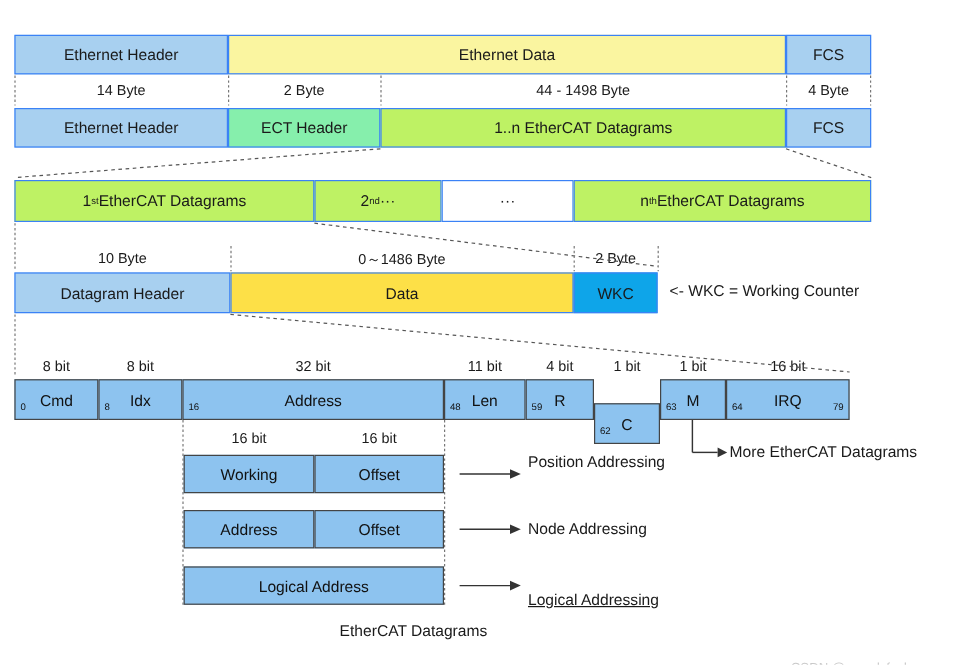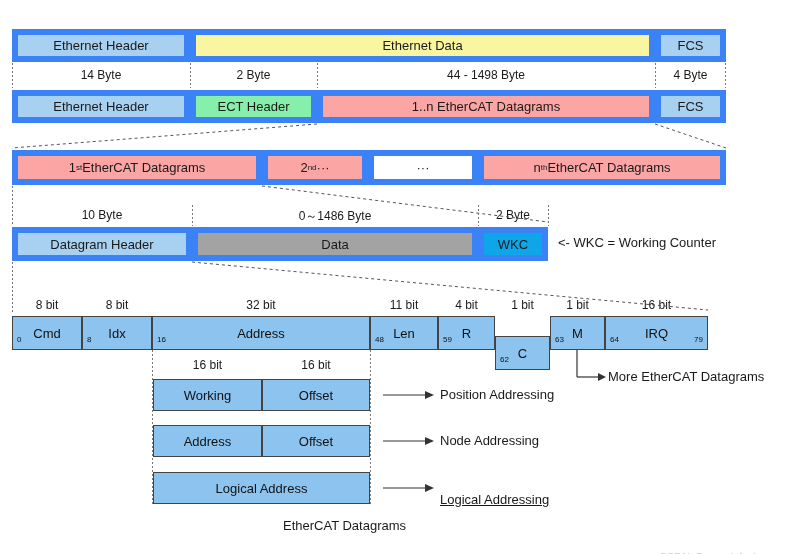--- a/index.html
+++ b/index.html
@@ -8,30 +8,30 @@
     background:#ffffff;
     font-family:"Liberation Sans", sans-serif;
     overflow:hidden;
     position:relative;
   }
   #diagram{position:absolute;left:0;top:0;width:797px;height:554px;}
 
   .box{
     position:absolute;
     box-sizing:border-box;
-    border:6px solid #3b82f6;
+    border:1px solid #3b82f6;
     display:flex;align-items:center;justify-content:center;
     font-size:13px;color:#1a1a1a;
     white-space:nowrap;
   }
   .blue{background:#a8d0f0;}
   .yellow{background:#faf5a0;}
   .pink{background:#86efac;}
-  .green{background:#fca5a5;}
-  .purple{background:#a3a3a3;}
+  .green{background:#bef264;}
+  .purple{background:#fde047;}
   .orange{background:#0ea5e9;}
   .white{background:#ffffff;}
 
   .lbl{
     position:absolute;
     text-align:center;
     font-size:12px;
     color:#1a1a1a;
     white-space:nowrap;
   }
@@ -154,21 +154,21 @@
     <span class="sub sub-l">64</span>
     <span>IRQ</span>
     <span class="sub sub-r">79</span>
   </div>
 
   <div class="lbl" style="left:153px;top:358px;width:109px;">16 bit</div>
   <div class="lbl" style="left:262px;top:358px;width:108px;">16 bit</div>
 
   <div class="bitbox" style="left:153px;top:379px;width:109px;height:32px;">Working</div>
   <div class="bitbox" style="left:262px;top:379px;width:108px;height:32px;">Offset</div>
-  <div class="note" style="left:440px;top:387px;">Position Addressing</div>
+  <div class="note" style="left:440px;top:377px;">Position Addressing</div>
 
   <div class="bitbox" style="left:153px;top:425px;width:109px;height:32px;">Address</div>
   <div class="bitbox" style="left:262px;top:425px;width:108px;height:32px;">Offset</div>
   <div class="note" style="left:440px;top:433px;">Node Addressing</div>
 
   <div class="bitbox" style="left:153px;top:472px;width:217px;height:32px;">Logical Address</div>
   <div class="note" style="left:440px;top:492px;text-decoration:underline;">Logical Addressing</div>
 
   <div class="note" style="left:608px;top:369px;">More EtherCAT Datagrams</div>
 

